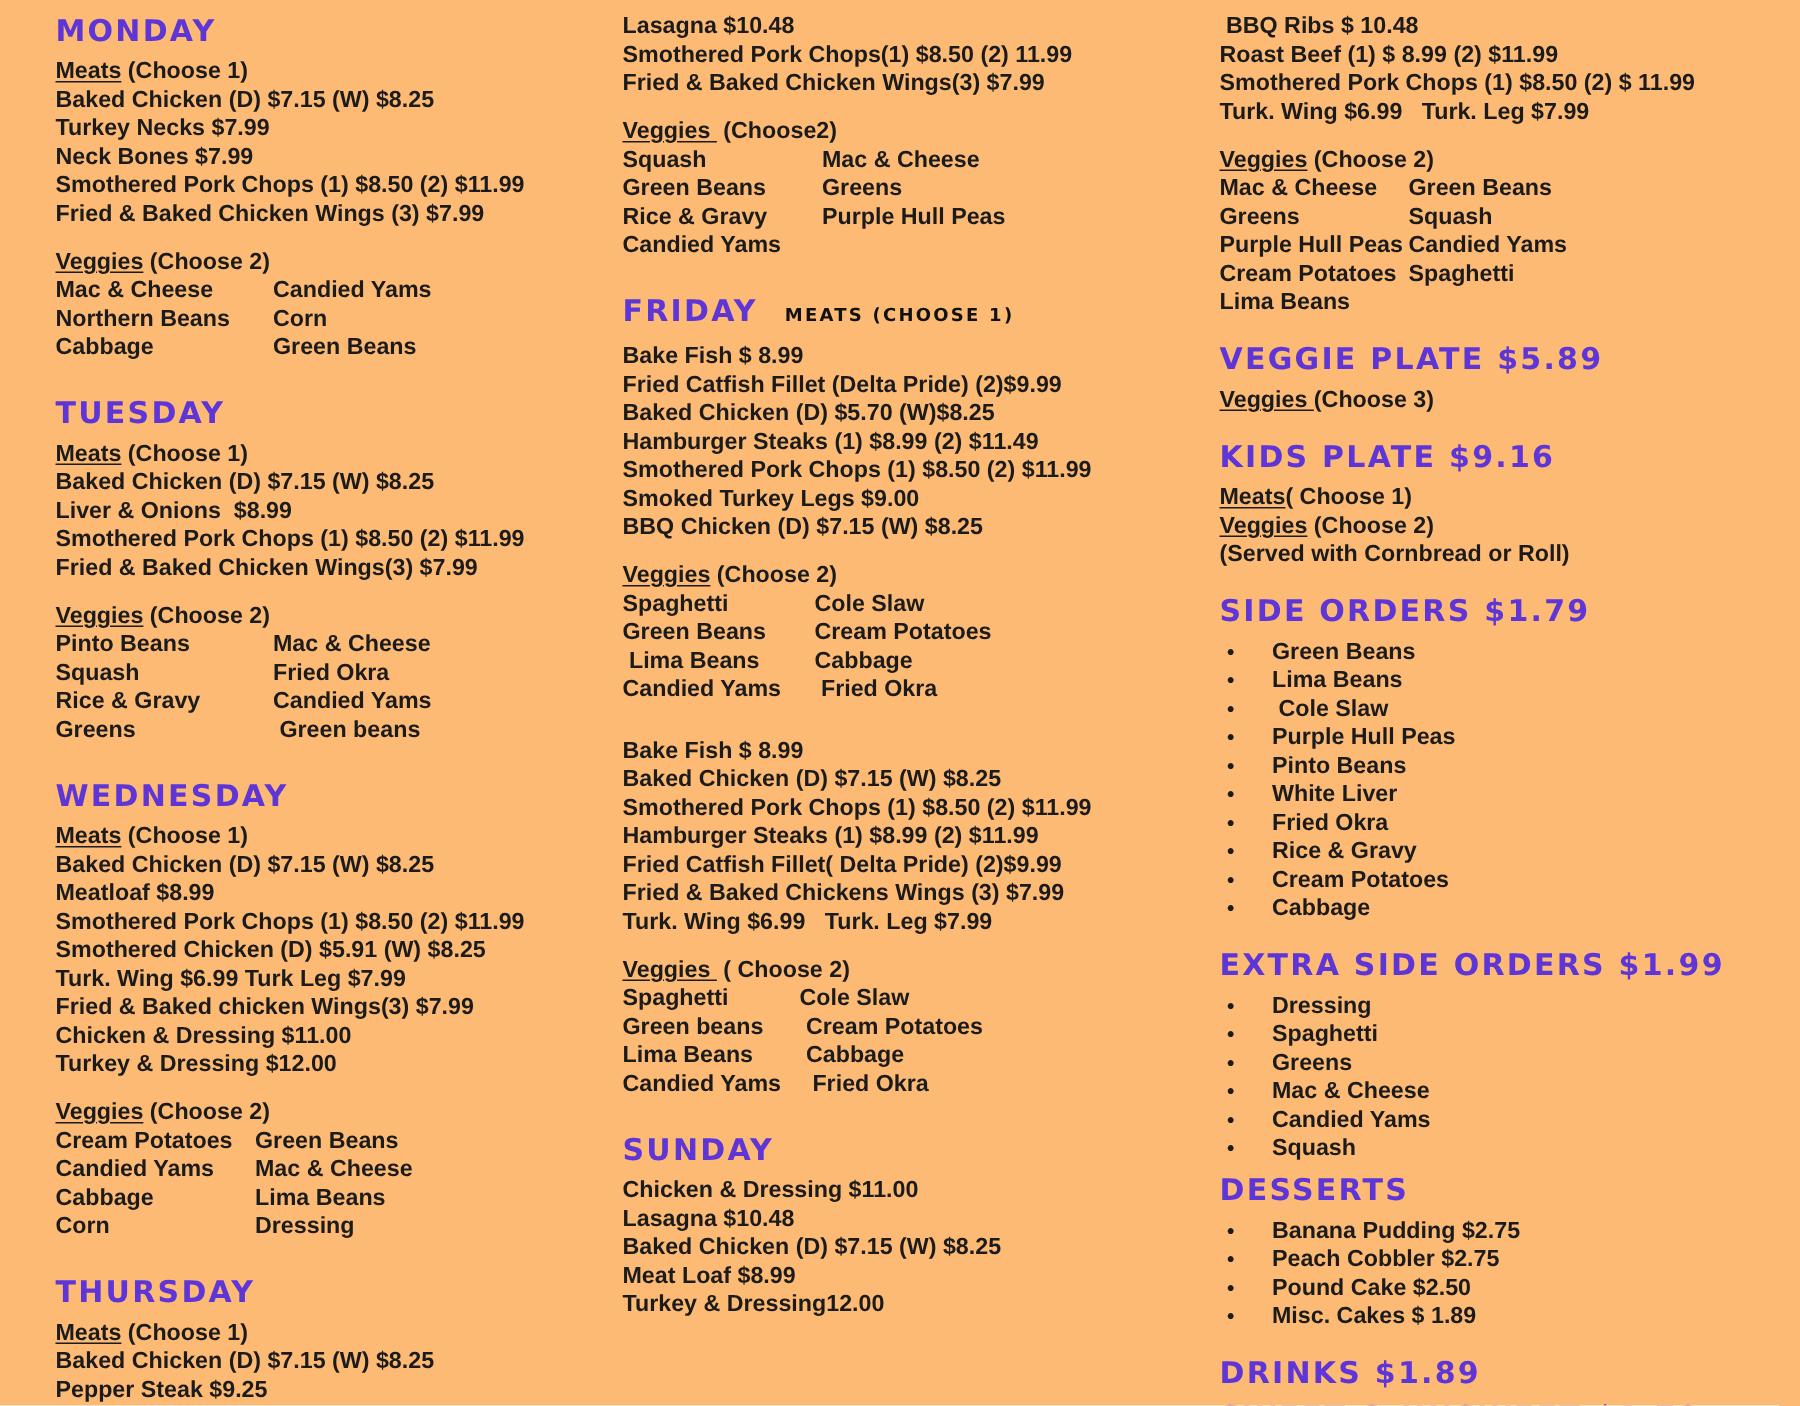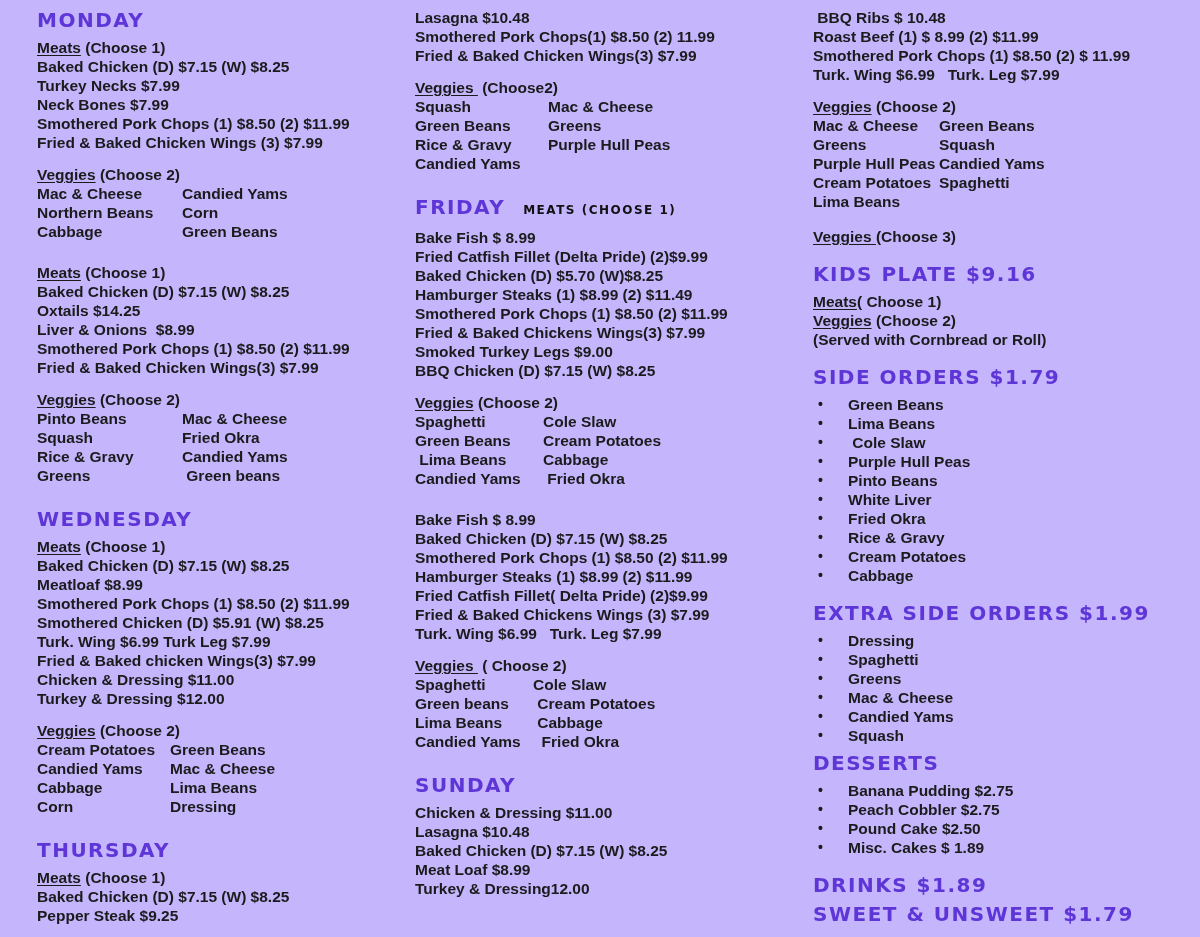--- a/index.html
+++ b/index.html
@@ -1,16 +1,16 @@
 <!DOCTYPE html>
 <html><head>
 <meta charset="utf-8">
 <style>
   html,body{margin:0;padding:0;background:#ffffff;}
-  .page{position:relative;width:1200px;height:937px;background:#c4b5fd;overflow:hidden;
+  .page{position:relative;width:1200px;height:937px;background:#fdba74;overflow:hidden;
         font-family:"Liberation Sans",sans-serif;font-weight:bold;color:#1b1b1b;text-decoration:underline;}
   .col{position:absolute;top:8px;}
   .col1{left:37px;width:372px;}
   .col2{left:415px;width:338px;}
   .col3{left:813px;width:372px;}
   .col1 .section,.col2 .section{margin-bottom:22px;}
   .col3 .section{margin-bottom:16px;}
   .sec-title{font-family:"DejaVu Sans",sans-serif;font-weight:bold;color:#5e35d6;
              font-size:20px;line-height:25px;letter-spacing:1.5px;margin-bottom:5px;white-space:pre;}
   .sec-suffix{font-family:"DejaVu Sans",sans-serif;font-weight:bold;color:#111111;
@@ -41,24 +41,24 @@
           <div class="line" data-name="menu-item">Fried &amp; Baked Chicken Wings (3) $7.99</div>
         </div>
         <div class="block" data-name="menu-block">
           <div class="line" data-name="label-veggies"><span class="u" data-name="label-underlined">Veggies</span><span data-name="label-rest"> (Choose 2)</span></div>
           <div class="line pair" data-name="veggie-pair" style="--lw: 145px;"><span class="pl" data-name="veggie-left">Mac &amp; Cheese</span><span data-name="veggie-right">Candied Yams</span></div>
           <div class="line pair" data-name="veggie-pair" style="--lw: 145px;"><span class="pl" data-name="veggie-left">Northern Beans</span><span data-name="veggie-right">Corn</span></div>
           <div class="line pair" data-name="veggie-pair" style="--lw: 145px;"><span class="pl" data-name="veggie-left">Cabbage</span><span data-name="veggie-right">Green Beans</span></div>
         </div>
       </div>
       <div class="section" data-name="section-tuesday">
-        <div class="block" data-name="menu-block">
-          <div class="line" data-name="label-meats"><span class="u" data-name="label-underlined">Meats</span><span data-name="label-rest"> (Choose 1)</span></div>
-          <div class="line" data-name="menu-item">Baked Chicken (D) $7.15 (W) $8.25</div>
-          <div class="line" data-name="menu-item">Oxtails $14.25</div>
+        <div class="sec-title" data-name="section-title"><span data-name="section-title-text">TUESDAY</span></div>
+        <div class="block" data-name="menu-block">
+          <div class="line" data-name="label-meats"><span class="u" data-name="label-underlined">Meats</span><span data-name="label-rest"> (Choose 1)</span></div>
+          <div class="line" data-name="menu-item">Baked Chicken (D) $7.15 (W) $8.25</div>
           <div class="line" data-name="menu-item">Liver &amp; Onions  $8.99</div>
           <div class="line" data-name="menu-item">Smothered Pork Chops (1) $8.50 (2) $11.99</div>
           <div class="line" data-name="menu-item">Fried &amp; Baked Chicken Wings(3) $7.99</div>
         </div>
         <div class="block" data-name="menu-block">
           <div class="line" data-name="label-veggies"><span class="u" data-name="label-underlined">Veggies</span><span data-name="label-rest"> (Choose 2)</span></div>
           <div class="line pair" data-name="veggie-pair" style="--lw: 145px;"><span class="pl" data-name="veggie-left">Pinto Beans</span><span data-name="veggie-right">Mac &amp; Cheese</span></div>
           <div class="line pair" data-name="veggie-pair" style="--lw: 145px;"><span class="pl" data-name="veggie-left">Squash</span><span data-name="veggie-right">Fried Okra</span></div>
           <div class="line pair" data-name="veggie-pair" style="--lw: 145px;"><span class="pl" data-name="veggie-left">Rice &amp; Gravy</span><span data-name="veggie-right">Candied Yams</span></div>
           <div class="line pair" data-name="veggie-pair" style="--lw: 145px;"><span class="pl" data-name="veggie-left">Greens</span><span data-name="veggie-right"> Green beans</span></div>
@@ -110,21 +110,20 @@
         </div>
       </div>
       <div class="section" data-name="section-friday">
         <div class="sec-title" data-name="section-title"><span data-name="section-title-text">FRIDAY</span><span class="sec-suffix" data-name="section-title-suffix">MEATS (CHOOSE 1)</span></div>
         <div class="block" data-name="menu-block">
           <div class="line" data-name="menu-item">Bake Fish $ 8.99</div>
           <div class="line" data-name="menu-item">Fried Catfish Fillet (Delta Pride) (2)$9.99</div>
           <div class="line" data-name="menu-item">Baked Chicken (D) $5.70 (W)$8.25</div>
           <div class="line" data-name="menu-item">Hamburger Steaks (1) $8.99 (2) $11.49</div>
           <div class="line" data-name="menu-item">Smothered Pork Chops (1) $8.50 (2) $11.99</div>
-          <div class="line" data-name="menu-item">Fried &amp; Baked Chickens Wings(3) $7.99</div>
           <div class="line" data-name="menu-item">Smoked Turkey Legs $9.00</div>
           <div class="line" data-name="menu-item">BBQ Chicken (D) $7.15 (W) $8.25</div>
         </div>
         <div class="block" data-name="menu-block">
           <div class="line" data-name="label-veggies"><span class="u" data-name="label-underlined">Veggies</span><span data-name="label-rest"> (Choose 2)</span></div>
           <div class="line pair" data-name="veggie-pair" style="--lw: 128px;"><span class="pl" data-name="veggie-left">Spaghetti</span><span data-name="veggie-right">Cole Slaw</span></div>
           <div class="line pair" data-name="veggie-pair" style="--lw: 128px;"><span class="pl" data-name="veggie-left">Green Beans</span><span data-name="veggie-right">Cream Potatoes</span></div>
           <div class="line pair" data-name="veggie-pair" style="--lw: 128px;"><span class="pl" data-name="veggie-left"> Lima Beans</span><span data-name="veggie-right">Cabbage</span></div>
           <div class="line pair" data-name="veggie-pair" style="--lw: 128px;"><span class="pl" data-name="veggie-left">Candied Yams</span><span data-name="veggie-right"> Fried Okra</span></div>
         </div>
@@ -169,20 +168,21 @@
         <div class="block" data-name="menu-block">
           <div class="line" data-name="label-veggies"><span class="u" data-name="label-underlined">Veggies</span><span data-name="label-rest"> (Choose 2)</span></div>
           <div class="line pair" data-name="veggie-pair" style="--lw: 126px;"><span class="pl" data-name="veggie-left">Mac &amp; Cheese</span><span data-name="veggie-right">Green Beans</span></div>
           <div class="line pair" data-name="veggie-pair" style="--lw: 126px;"><span class="pl" data-name="veggie-left">Greens</span><span data-name="veggie-right">Squash</span></div>
           <div class="line pair" data-name="veggie-pair" style="--lw: 126px;"><span class="pl" data-name="veggie-left">Purple Hull Peas</span><span data-name="veggie-right">Candied Yams</span></div>
           <div class="line pair" data-name="veggie-pair" style="--lw: 126px;"><span class="pl" data-name="veggie-left">Cream Potatoes</span><span data-name="veggie-right">Spaghetti</span></div>
           <div class="line pair" data-name="veggie-pair" style="--lw: 126px;"><span class="pl" data-name="veggie-left">Lima Beans</span><span data-name="veggie-right"></span></div>
         </div>
       </div>
       <div class="section" data-name="section-veggie-plate-5-89">
+        <div class="sec-title" data-name="section-title"><span data-name="section-title-text">VEGGIE PLATE $5.89</span></div>
         <div class="block" data-name="menu-block">
           <div class="line" data-name="label-veggies"><span class="u" data-name="label-underlined">Veggies </span><span data-name="label-rest">(Choose 3)</span></div>
         </div>
       </div>
       <div class="section" data-name="section-kids-plate-5-59">
         <div class="sec-title" data-name="section-title"><span data-name="section-title-text">KIDS PLATE $9.16</span></div>
         <div class="block" data-name="menu-block">
           <div class="line" data-name="label-meats"><span class="u" data-name="label-underlined">Meats</span><span data-name="label-rest">( Choose 1)</span></div>
           <div class="line" data-name="label-veggies"><span class="u" data-name="label-underlined">Veggies</span><span data-name="label-rest"> (Choose 2)</span></div>
           <div class="line" data-name="menu-item">(Served with Cornbread or Roll)</div>

